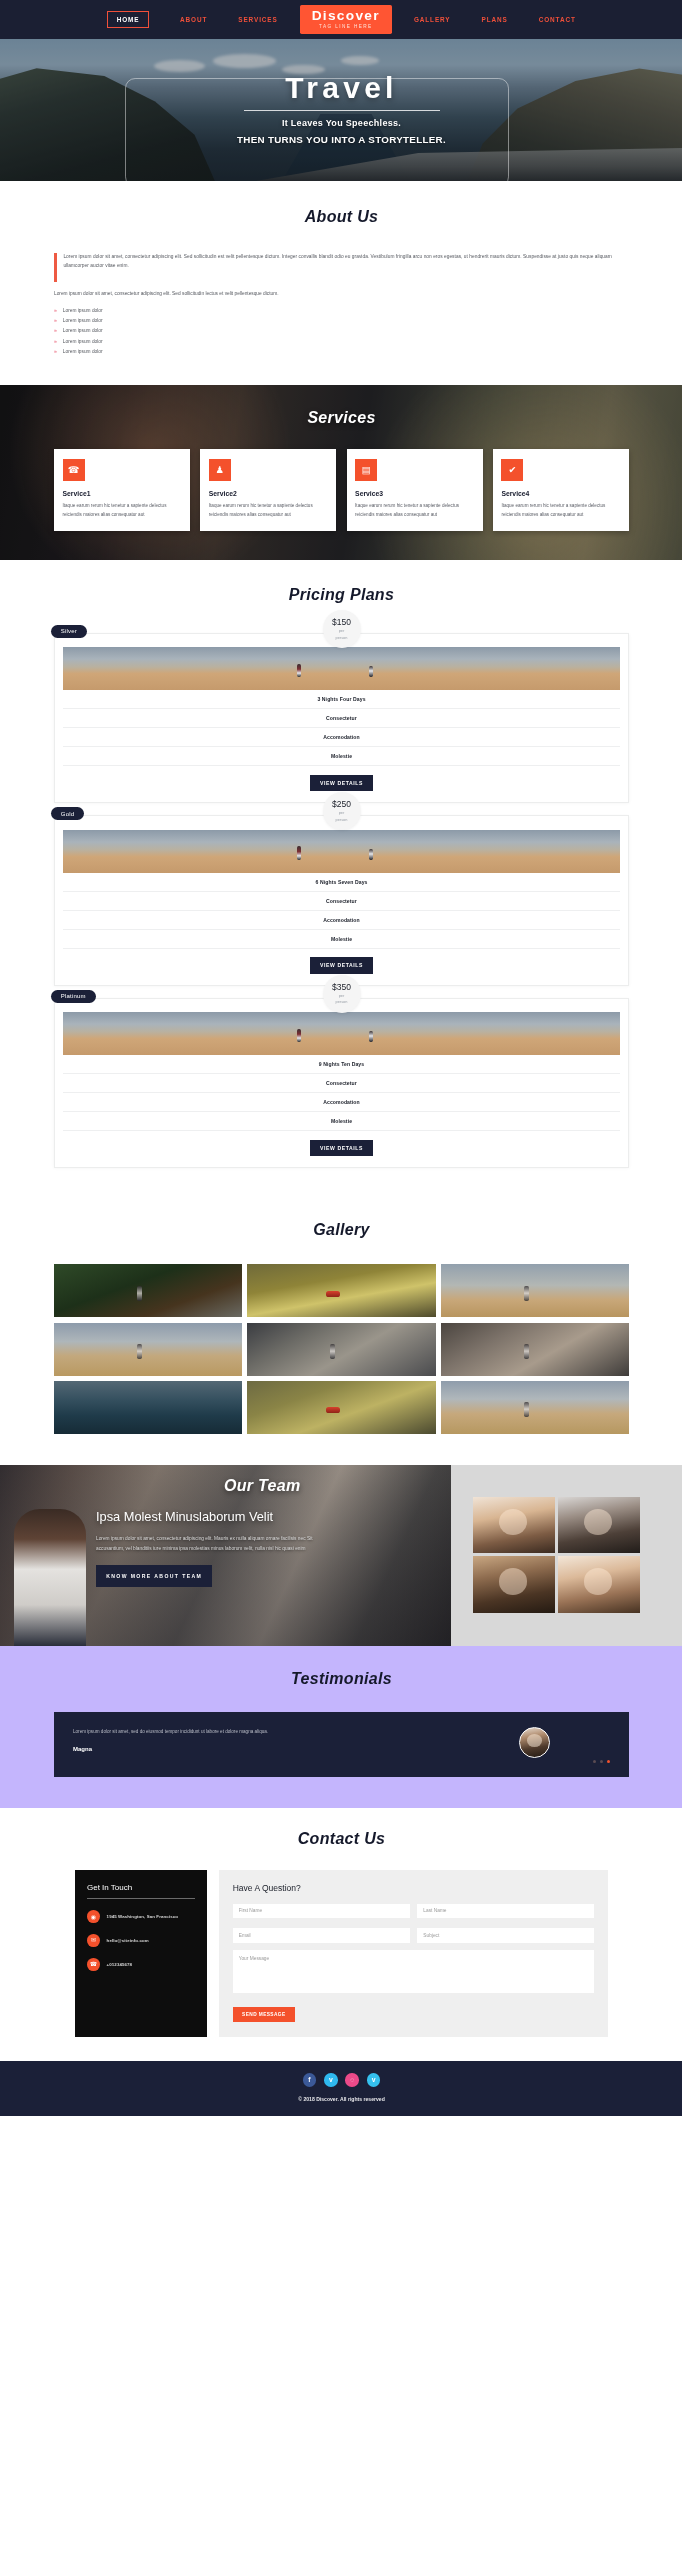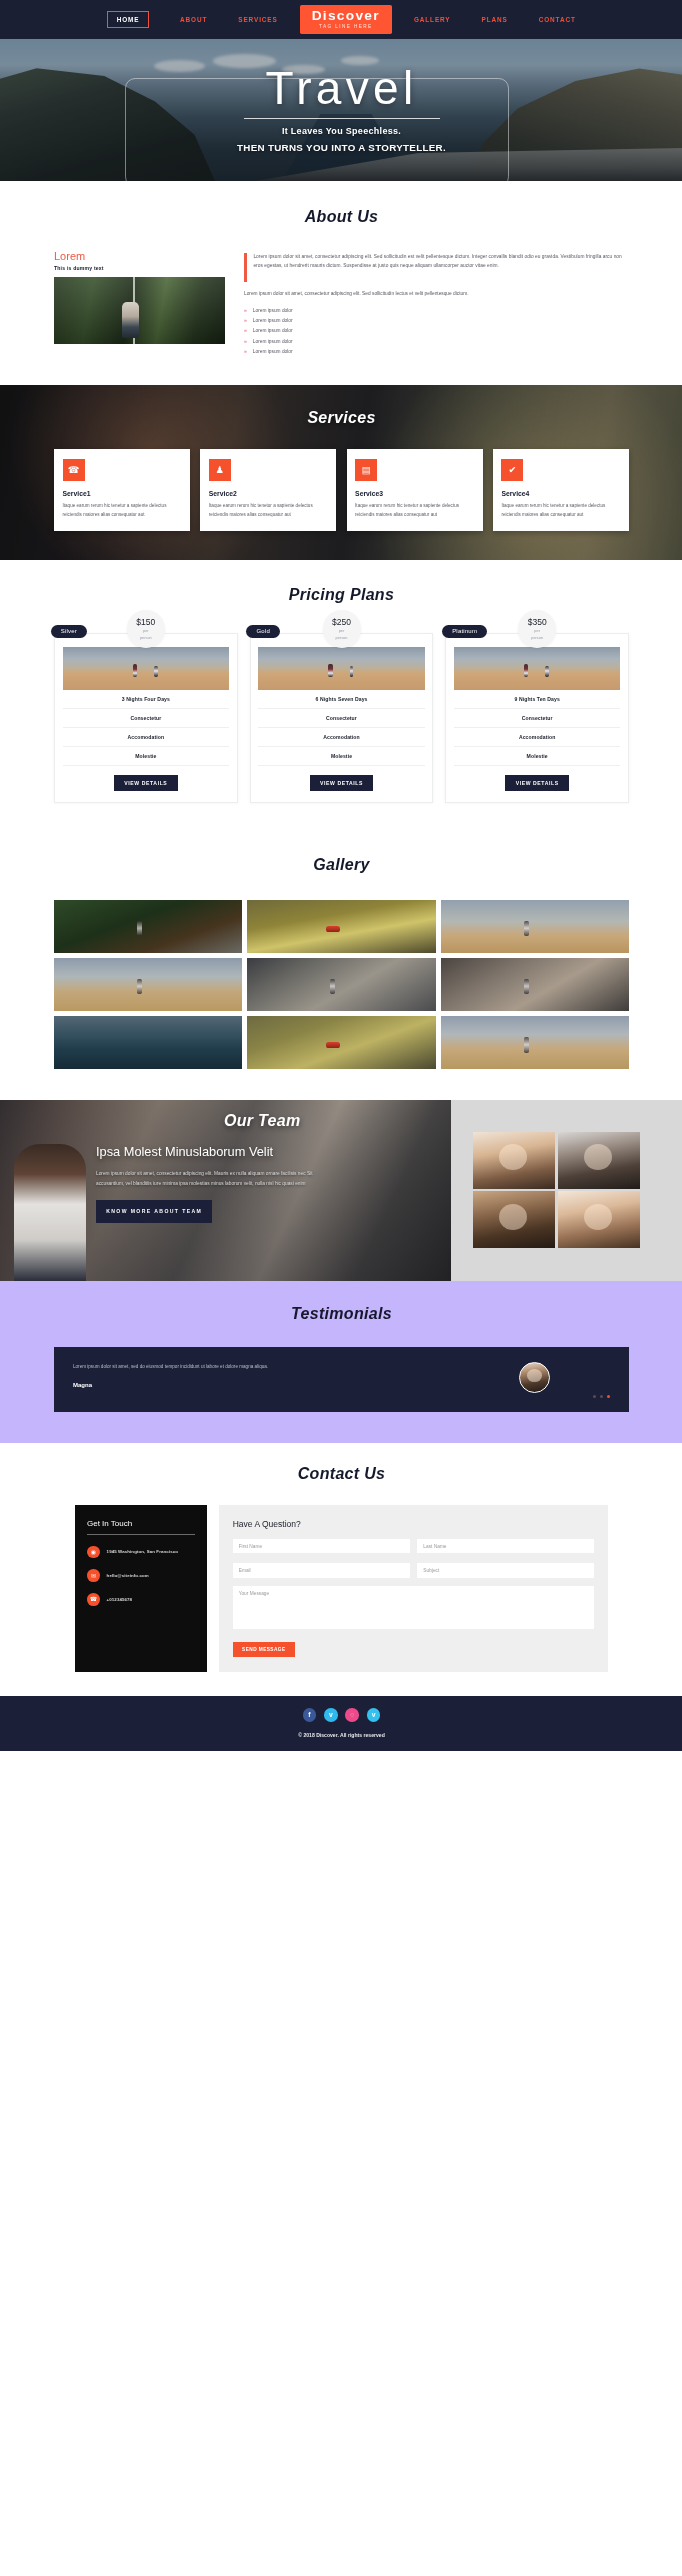--- a/index.html
+++ b/index.html
@@ -95,22 +95,22 @@
     z-index: 5;
   }
   .hero-frame {
     position: absolute;
     left: 125px; top: 39px; width: 384px; height: 109px;
     border: 0.9px solid rgba(255,255,255,.45);
     border-radius: 10.2px;
   }
   .hero-title {
     color: #ffffff;
-    font-size: 46px;
-    font-weight: 400;
+    font-size: 30px;
+    font-weight: 700;
     letter-spacing: 4.3px;
     line-height: 1;
     text-shadow: 0 1.7px 6.8px rgba(0,0,0,.4);
     position: relative;
     z-index: 6;
     margin-top: -1.7px;
   }
   .hero-rule {
     width: 196px; height: 0.9px; background: rgba(255,255,255,.8);
     margin: 6.8px 0 7.7px; position: relative; z-index: 6;
@@ -191,21 +191,21 @@
   .svc-icon {
     width: 22px; height: 22px; background: #f4512c;
     display: flex; align-items: center; justify-content: center;
     color: #fff; font-size: 9.4px; line-height: 1;
   }
   .svc-name { color: #15192b; font-size: 6.8px; font-weight: bold; margin-top: 9.4px; }
   .svc-desc { color: #5b5e66; font-size: 4.6px; line-height: 1.85; margin-top: 5.1px; }
 
   
   .pricing { background: #fff; padding: 25.6px 0 29px; }
-  .price-grid { display: flex; gap: 12px; padding: 0 54px; margin-top: 29px; }
+  .price-grid { display: flex; gap: 12px; padding: 0 54px; margin-top: 29px; flex-direction: column; }
   .price-card { flex: 1; position: relative; }
   .price-badge {
     position: absolute; left: -3.4px; top: -7.7px; z-index: 6;
     background: #1b2038; color: #fff; font-size: 6px;
     padding: 3.4px 10.2px; border-radius: 9.4px; letter-spacing: 0.2px;
   }
   .price-bubble {
     position: absolute; left: 50%; transform: translateX(-50%); top: -23px; z-index: 5;
     width: 38px; height: 38px; border-radius: 50%;
     background: #f5f5f5;
@@ -426,25 +426,20 @@
       <div class="hero-title">Travel</div>
       <div class="hero-rule"></div>
       <div class="hero-sub1">It Leaves You Speechless.</div>
       <div class="hero-sub2">THEN TURNS YOU INTO A STORYTELLER.</div>
     </div>
   </div>
 
   <div class="about">
     <div class="sec-title">About Us</div>
     <div class="about-grid">
-      <div class="about-left">
-        <div class="about-lorem">Lorem</div>
-        <div class="about-dummy">This is dummy text</div>
-        <div class="about-img"></div>
-      </div>
       <div class="about-right">
         <div class="about-quote">
           <div class="quote-bar"></div>
           <div class="about-p">Lorem ipsum dolor sit amet, consectetur adipiscing elit. Sed sollicitudin est velit pellentesque dictum. Integer convallis blandit odio eu gravida. Vestibulum fringilla arcu non eros egestas, ut hendrerit mauris dictum. Suspendisse at justo quis neque aliquam ullamcorper auctor vitae enim.</div>
         </div>
         <div class="about-p2">Lorem ipsum dolor sit amet, consectetur adipiscing elit. Sed sollicitudin lectus et velit pellentesque dictum.</div>
         <div class="about-list">
           <div class="about-li">
             <span class="li-arrow">»</span>
             <span class="li-text">Lorem ipsum dolor</span>

